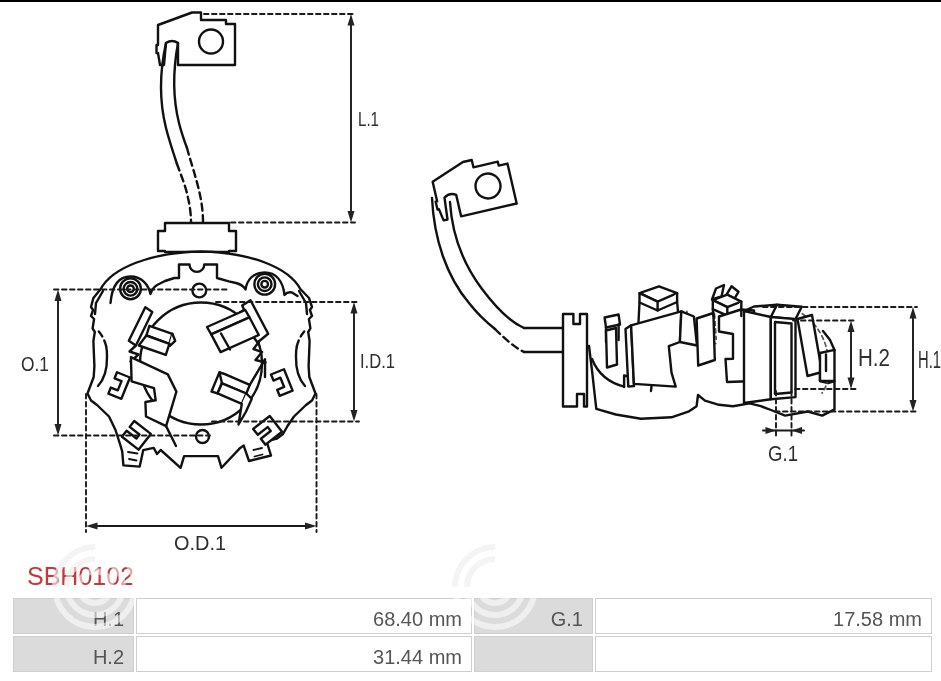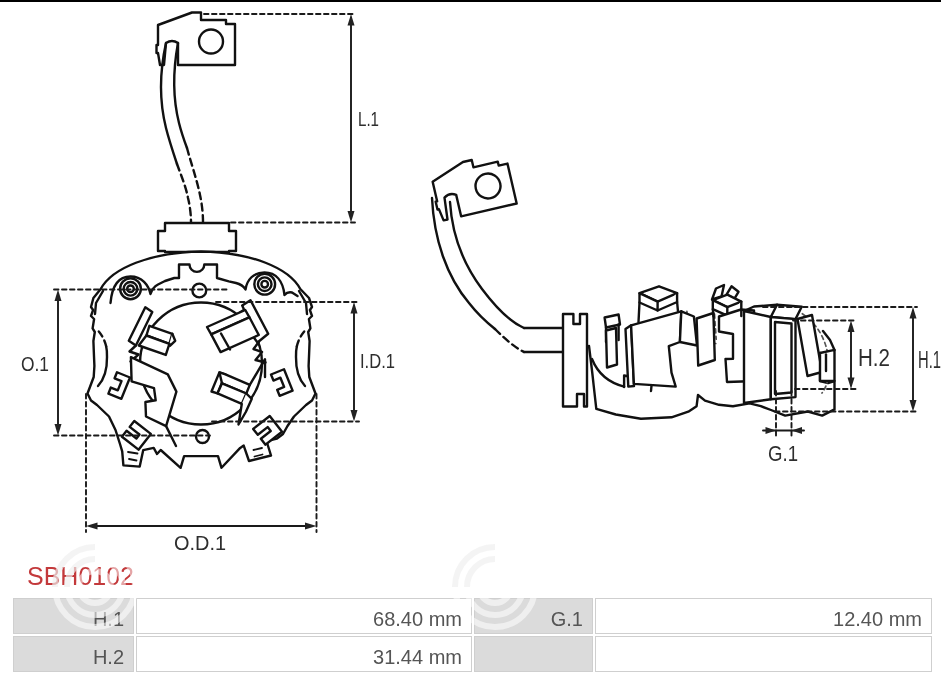--- a/index.html
+++ b/index.html
@@ -230,21 +230,21 @@
     <text x="768" y="461" font-size="22" textLength="30" lengthAdjust="spacingAndGlyphs">G.1</text>
   </g>
 </svg>
 <div id="code">SBH0102</div>
 <table id="spec">
   <tbody>
       <tr>
     <td class="g" style="width:110px">H.1</td>
     <td class="w" style="width:325px">68.40 mm</td>
     <td class="g" style="width:108px">G.1</td>
-    <td class="w" style="width:326px">12.40 mm</td>
+    <td class="w" style="width:326px">17.58 mm</td>
   </tr>
   <tr>
     <td class="g">H.2</td>
     <td class="w">31.44 mm</td>
     <td class="g"></td>
     <td class="w"></td>
   </tr>
 </tbody>
   </table>
 <svg width="941" height="681" viewBox="0 0 941 681" style="position:absolute;left:0;top:0;pointer-events:none;" fill="none">

